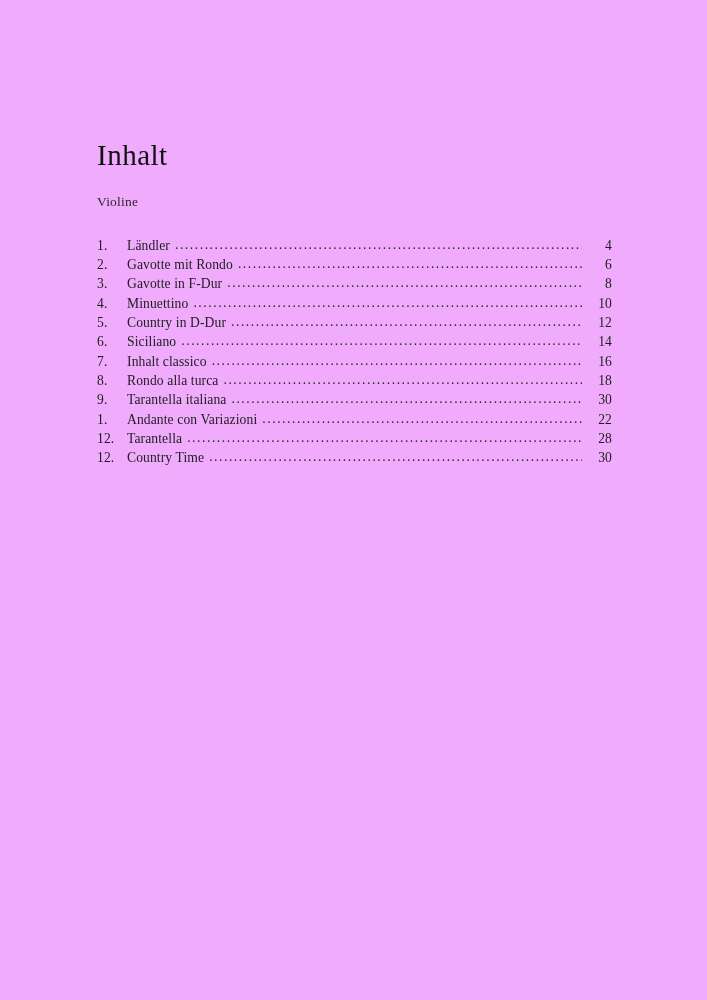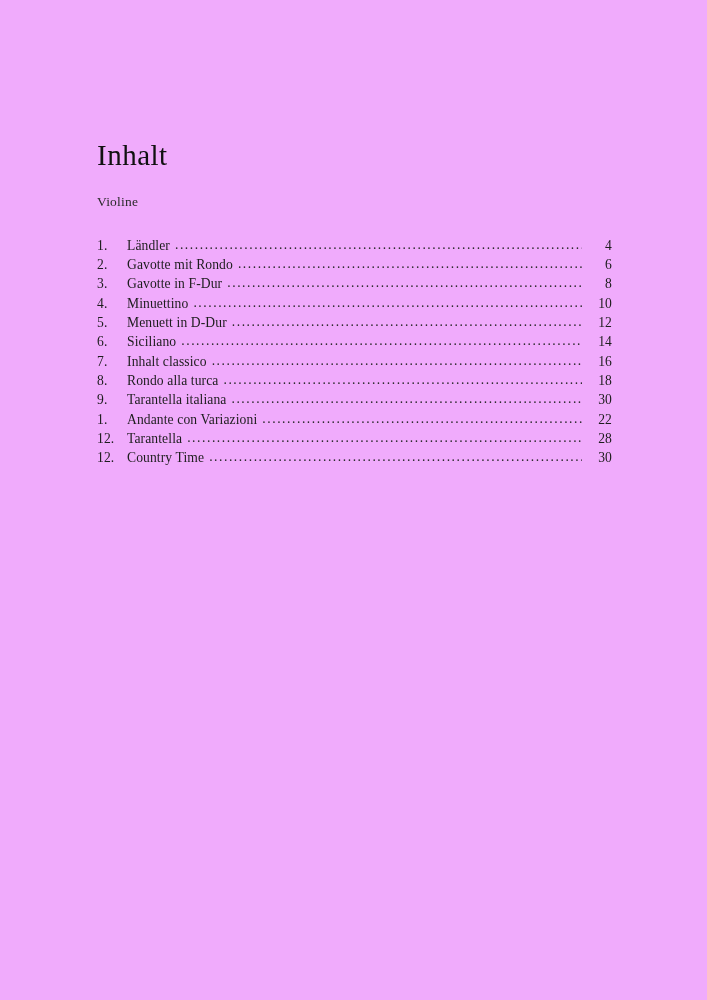--- a/index.html
+++ b/index.html
@@ -109,21 +109,21 @@
           <span class="toc-page">8</span>
         </div>
         <div class="toc-entry">
           <span class="toc-num">4.</span>
           <span class="toc-title">Minuettino</span>
           <span class="toc-dots">...........................................................................................................................................</span>
           <span class="toc-page">10</span>
         </div>
         <div class="toc-entry">
           <span class="toc-num">5.</span>
-          <span class="toc-title">Menuett in D-Dur</span>
+          <span class="toc-title">Country in D-Dur</span>
           <span class="toc-dots">...........................................................................................................................................</span>
           <span class="toc-page">12</span>
         </div>
         <div class="toc-entry">
           <span class="toc-num">6.</span>
           <span class="toc-title">Siciliano</span>
           <span class="toc-dots">...........................................................................................................................................</span>
           <span class="toc-page">14</span>
         </div>
         <div class="toc-entry">

